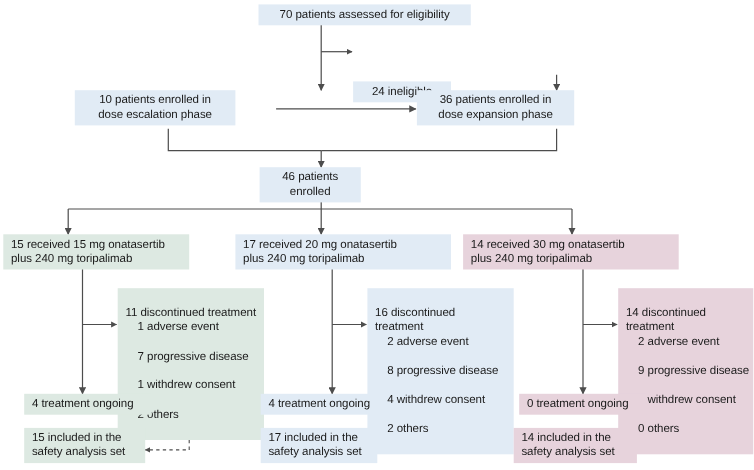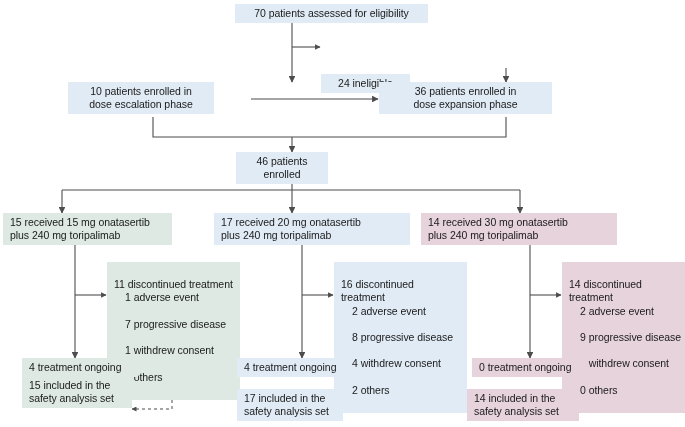--- a/index.html
+++ b/index.html
@@ -95,21 +95,21 @@
     </g>
   </svg>
 
   <div class="node blue center" style="left:196px; top:4px; width:193px;margin-left:39px;">70 patients assessed for eligibility</div>
 
   <div class="node blue center" style="left:321px; top:39px; width:89px;margin-top:35px;">24 ineligible</div>
 
   <div class="node blue center" style="left:68px; top:82px; width:146px;">10 patients enrolled in
 dose escalation phase</div>
 
-  <div class="node blue center" style="left:379px; top:82px; width:173px;">36 patients enrolled in
+  <div class="node blue center" style="left:379px; top:82px; width:143px;">36 patients enrolled in
 dose expansion phase</div>
 
   <div class="node blue center" style="left:236px; top:152px; width:92px;">46 patients enrolled</div>
 
   <div class="node green" style="left:3px; top:213px; width:169px;">15 received 15 mg onatasertib
 plus 240 mg toripalimab</div>
 
   <div class="node blue" style="left:214px; top:213px; width:196px;">17 received 20 mg onatasertib
 plus 240 mg toripalimab</div>
 
@@ -139,21 +139,21 @@
     <span class="sub">3 withdrew consent</span>
     <span class="sub">0 others</span>
   </div>
 
   <div class="node green" style="left:22px; top:358px; width:116px;">4 treatment ongoing</div>
 
   <div class="node blue" style="left:237px; top:358px; width:110px;">4 treatment ongoing</div>
 
   <div class="node pink" style="left:472px; top:358px; width:116px;">0 treatment ongoing</div>
 
-  <div class="node green" style="left:22px; top:376px; width:110px;">15 included in the
+  <div class="node green" style="left:22px; top:389px; width:110px;">15 included in the
 safety analysis set</div>
 
   <div class="node blue" style="left:237px; top:389px; width:106px;">17 included in the
 safety analysis set</div>
 
   <div class="node pink" style="left:467px; top:389px; width:112px;">14 included in the
 safety analysis set</div>
 
 </div>
 

